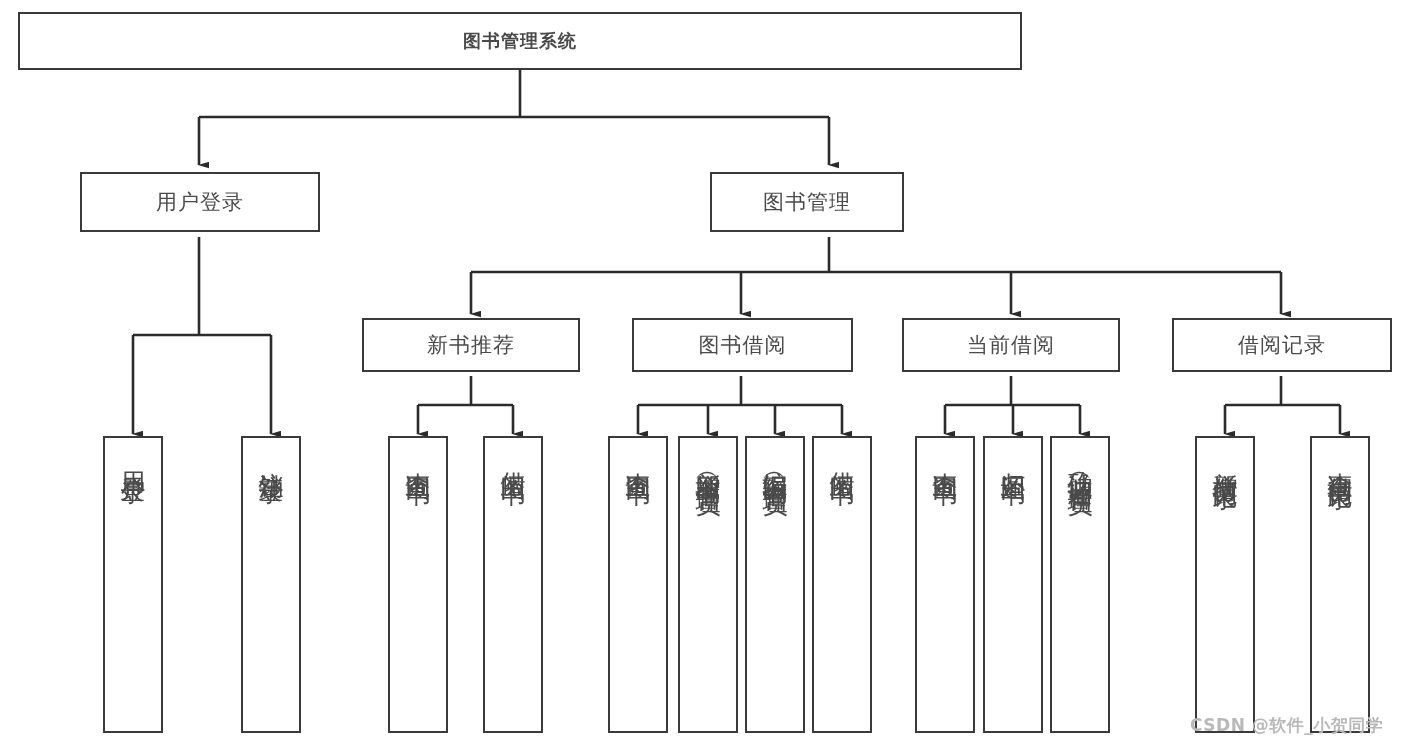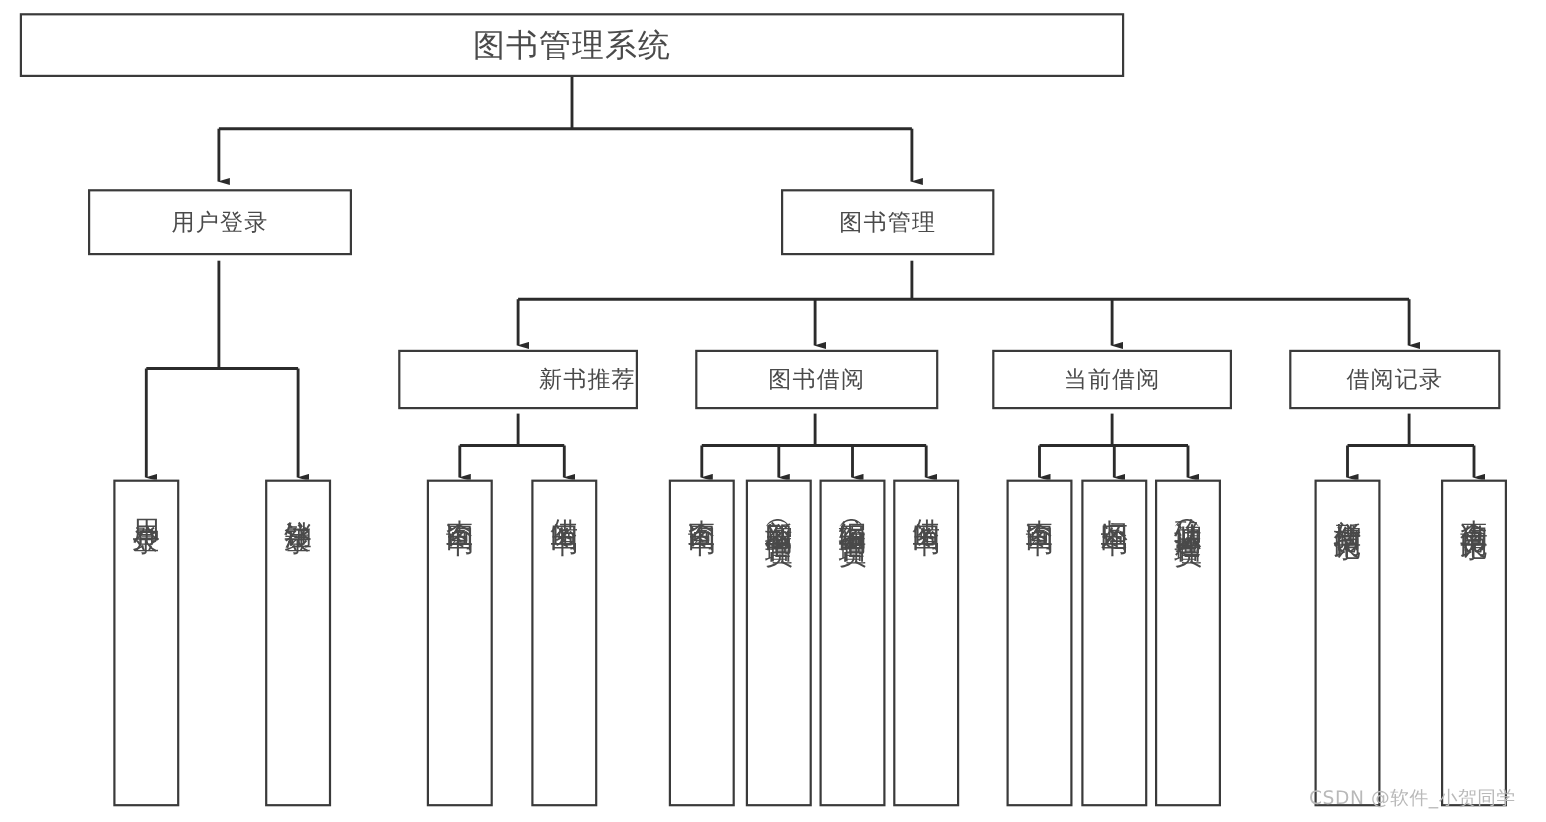--- a/index.html
+++ b/index.html
@@ -36,22 +36,23 @@
     text-align:center;
     line-height:1.18;
     white-space:nowrap;
   }
   
   .node.h .lbl{
     font-size:21px;
     letter-spacing:1px;
   }
   .node.root .lbl{
-    font-size:29px;
+    font-size:18px;
     letter-spacing:1px;
+    font-weight:bold;
   }
   
   .node.v{
     align-items:flex-start;
     justify-content:center;
     padding-top:14px;
   }
   .node.v .lbl{
     writing-mode:vertical-rl;
     text-orientation:upright;
@@ -60,20 +61,21 @@
     line-height:1;
     white-space:nowrap;
   }
   .watermark{
     position:absolute;
     font-size:17px;
     color:#b9b9b9;
     letter-spacing:0.5px;
     white-space:nowrap;
     user-select:none;
+    font-weight:bold;
   }
 </style>
 </head>
 <body>
 
 <div id="canvas">
 
   <svg id="wires" viewBox="0 0 1405 747" xmlns="http://www.w3.org/2000/svg">
     <defs>
       <marker id="arw" markerWidth="10" markerHeight="12" refX="3.2" refY="10" orient="auto" markerUnits="userSpaceOnUse">
@@ -129,30 +131,30 @@
     <span class="lbl">图书管理系统</span>
   </div>
 
   <div class="node h" style="left:80px; top:172px; width:240px; height:60px;">
     <span class="lbl">用户登录</span>
   </div>
   <div class="node h" style="left:710px; top:172px; width:194px; height:60px;">
     <span class="lbl">图书管理</span>
   </div>
 
-  <div class="node h" style="left:362px; top:318px; width:218px; height:54px;justify-content:flex-end;">
+  <div class="node h" style="left:362px; top:318px; width:218px; height:54px;">
     <span class="lbl">新书推荐</span>
   </div>
   <div class="node h" style="left:632px; top:318px; width:221px; height:54px;">
     <span class="lbl">图书借阅</span>
   </div>
   <div class="node h" style="left:902px; top:318px; width:218px; height:54px;">
     <span class="lbl">当前借阅</span>
   </div>
-  <div class="node h" style="left:1172px; top:318px; width:192px; height:54px;">
+  <div class="node h" style="left:1172px; top:318px; width:220px; height:54px;">
     <span class="lbl">借阅记录</span>
   </div>
 
   <div class="node v" style="left:103px; top:436px; width:60px; height:297px;">
     <span class="lbl">用户登录</span>
   </div>
   <div class="node v" style="left:241px; top:436px; width:60px; height:297px;">
     <span class="lbl">注销登录</span>
   </div>
 

